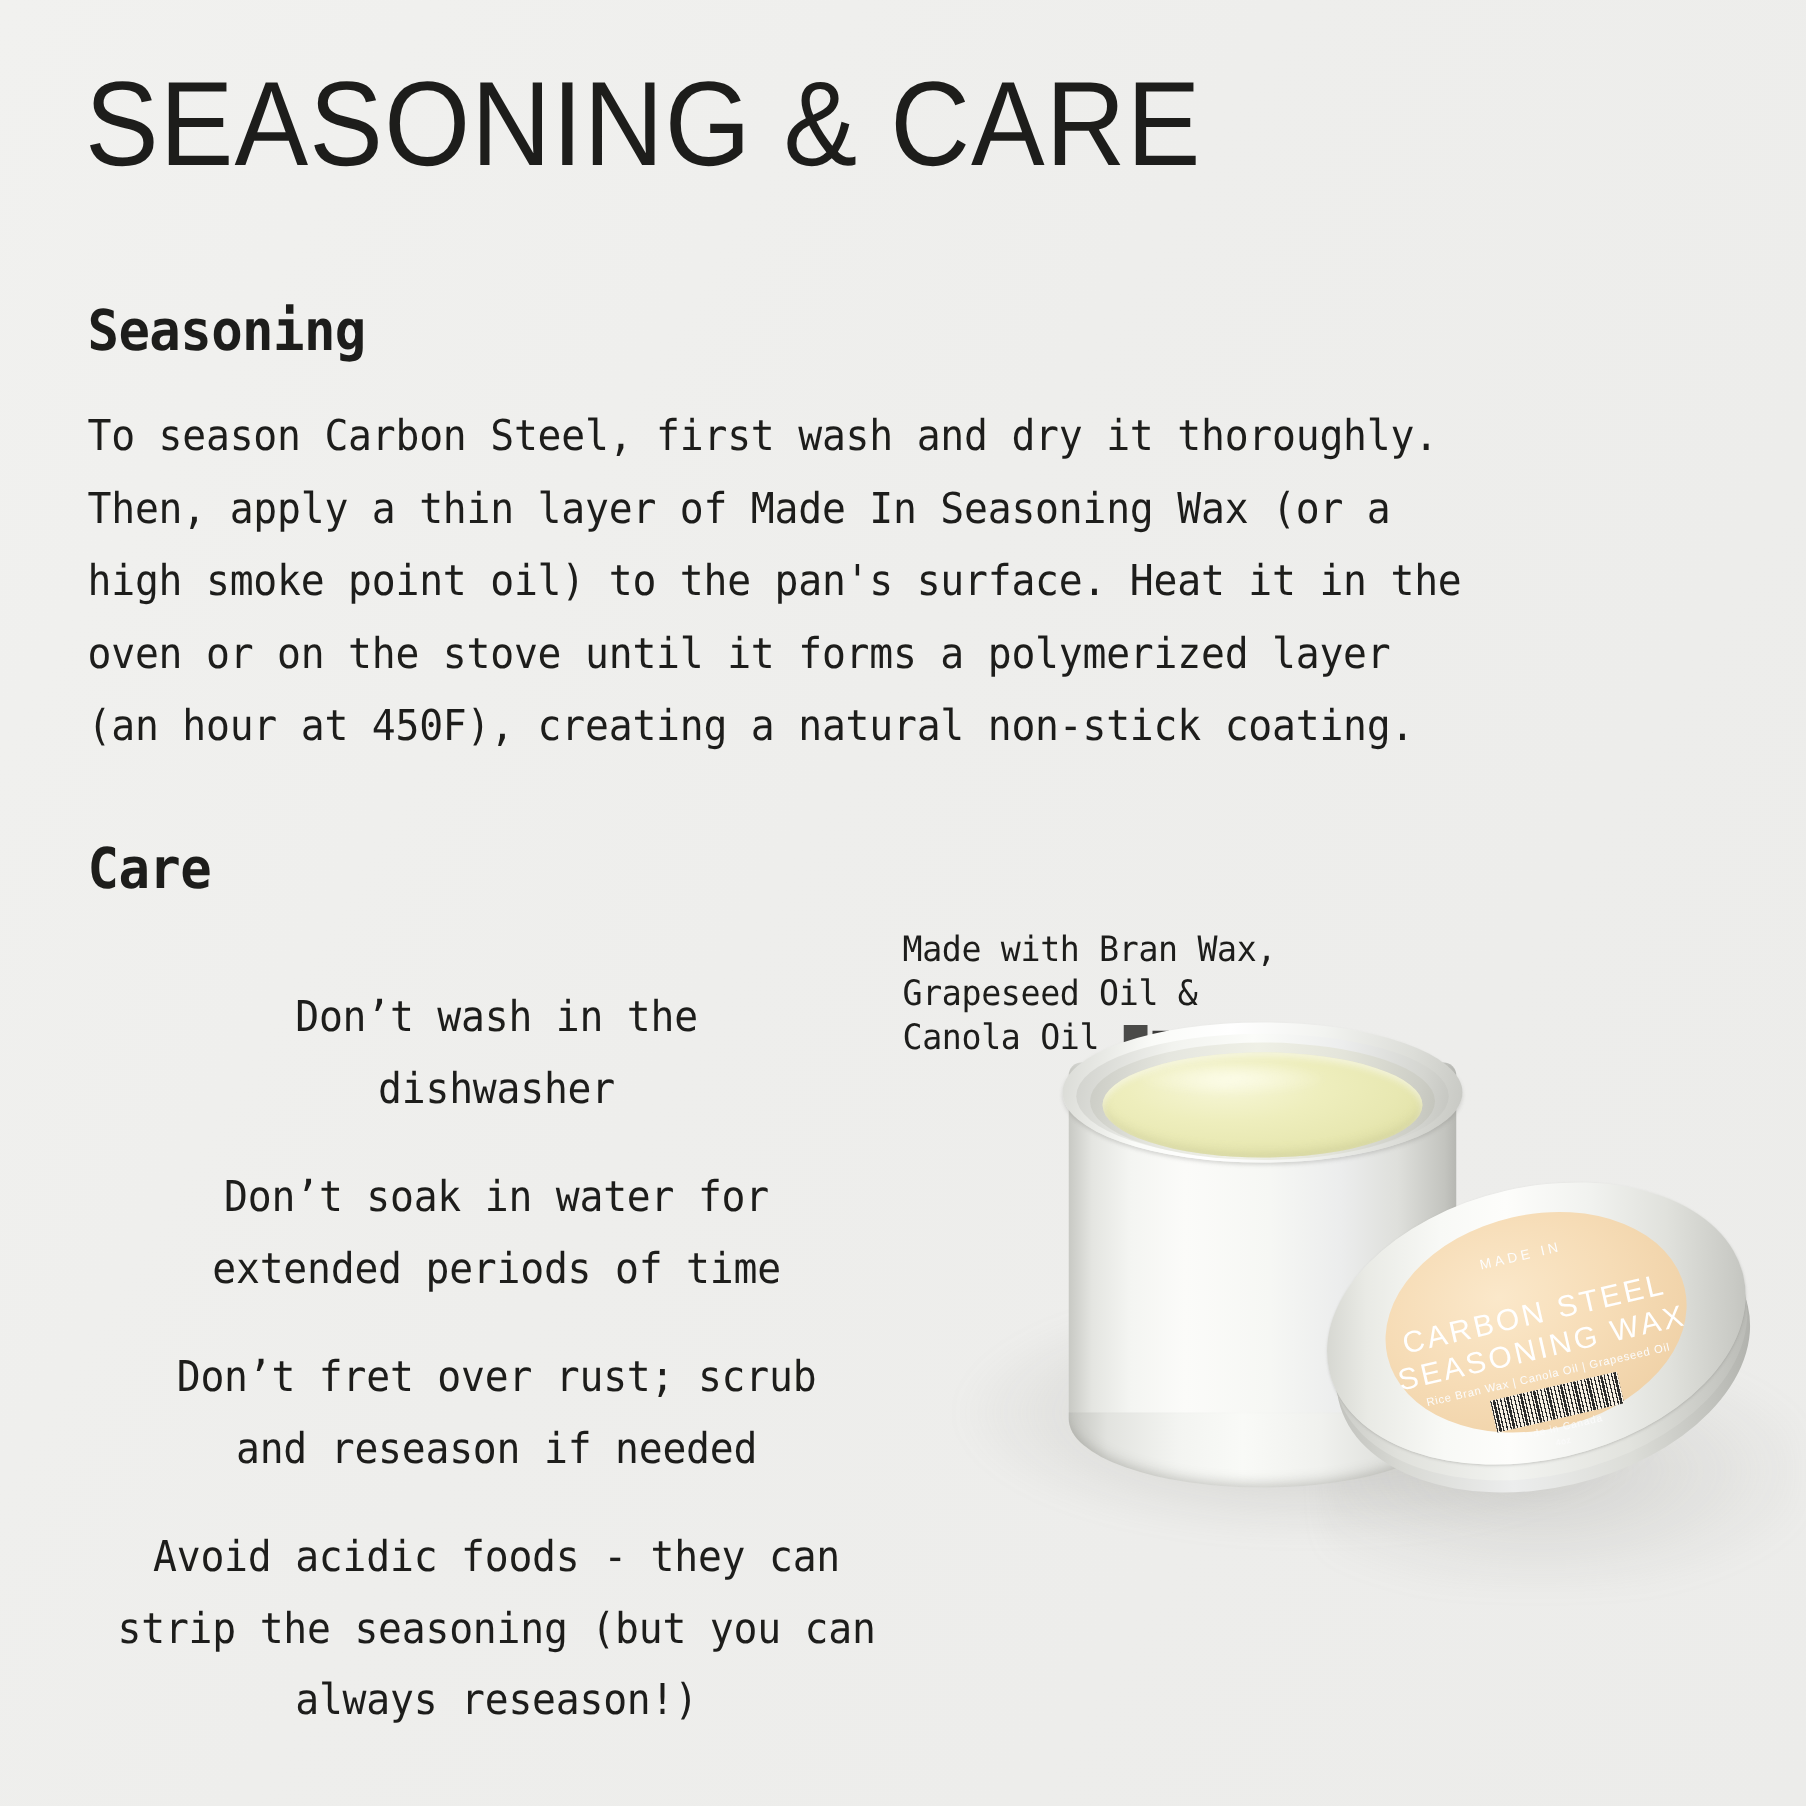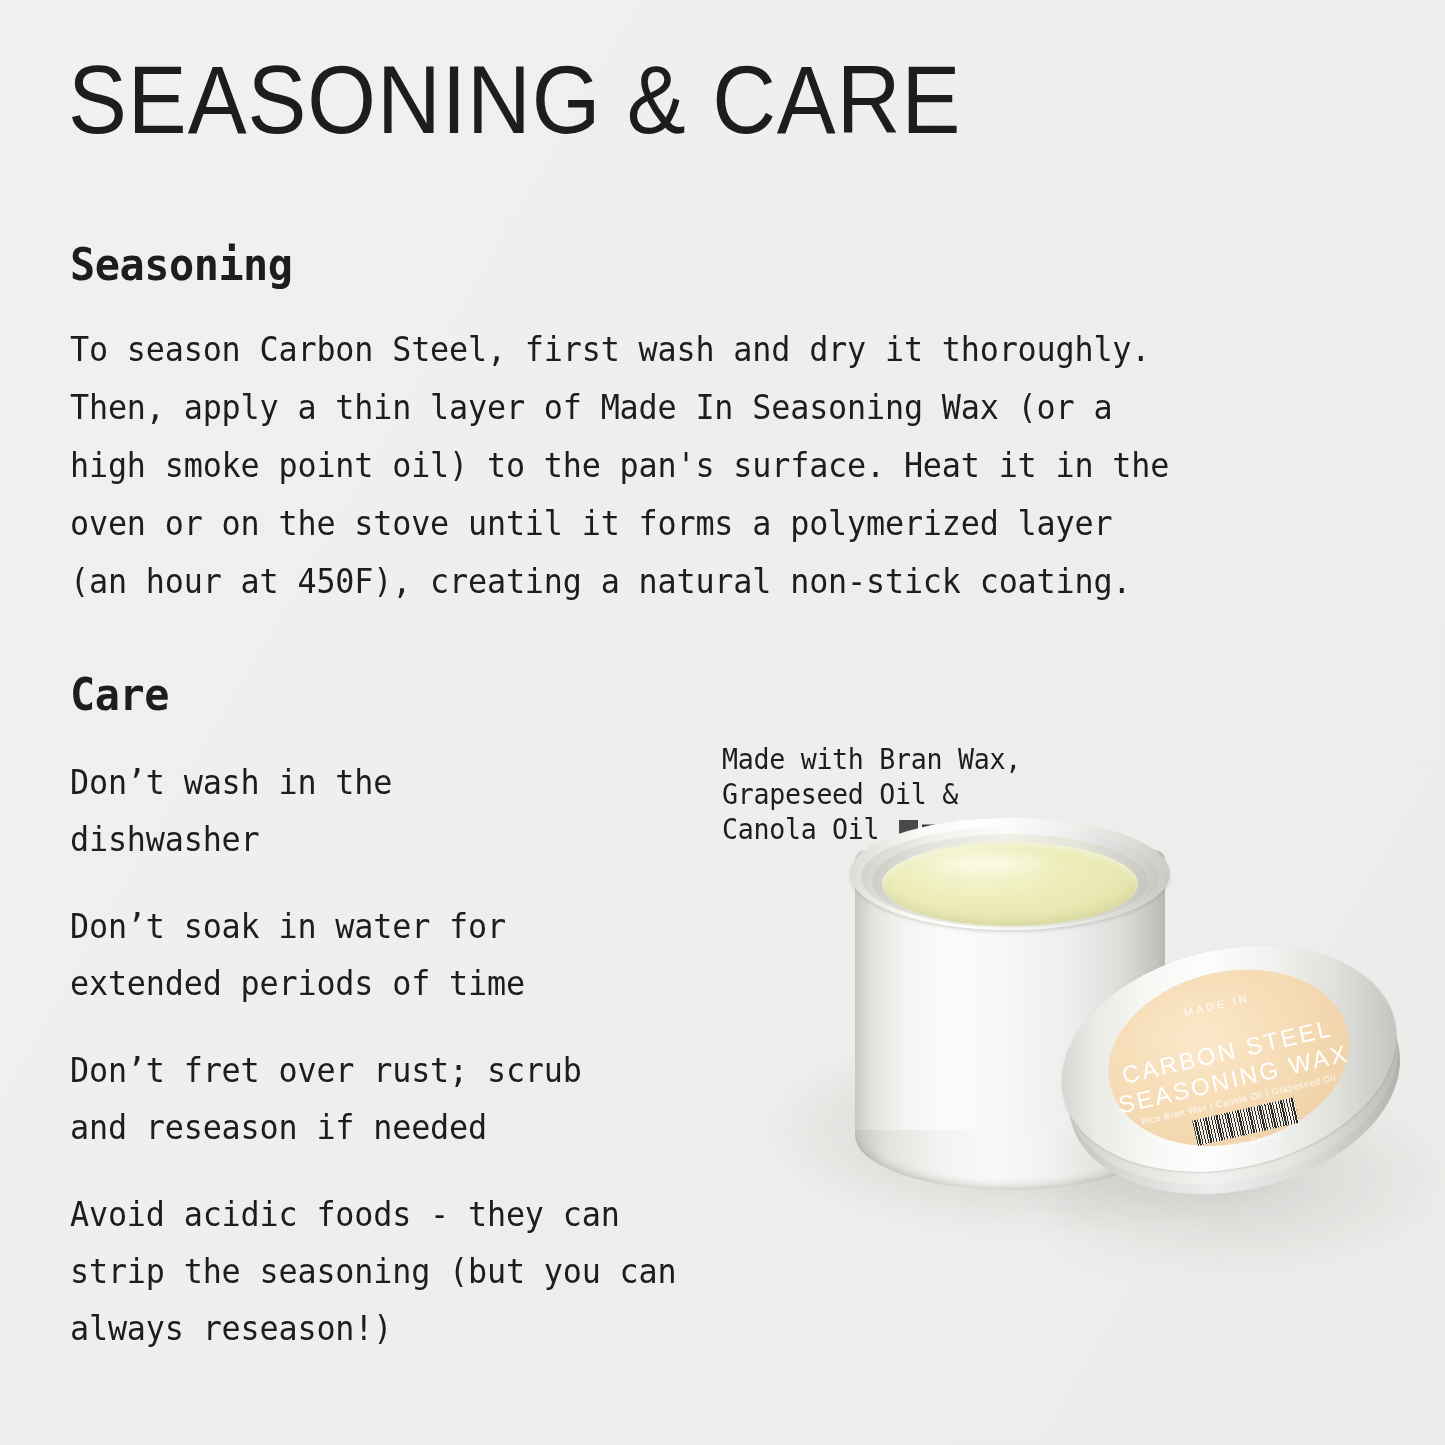--- a/index.html
+++ b/index.html
@@ -67,22 +67,23 @@
     letter-spacing: -0.2px;
     transform: scaleX(0.935);
     transform-origin: left top;
   }
   .para-line { white-space: nowrap; display: block; }
 
   
   .care-list {
     position: absolute;
     left: 70px;
-    top: 754px;
+    top: 786px;
     width: 700px;
+    text-align: center;
   }
   .care-item {
     font-family: "DejaVu Sans Mono", monospace;
     font-size: 34px;
     line-height: 57px;
     color: #1d1d1b;
     letter-spacing: -0.2px;
     margin-bottom: 30px;
     transform: scaleX(0.935);
     transform-origin: left top;

